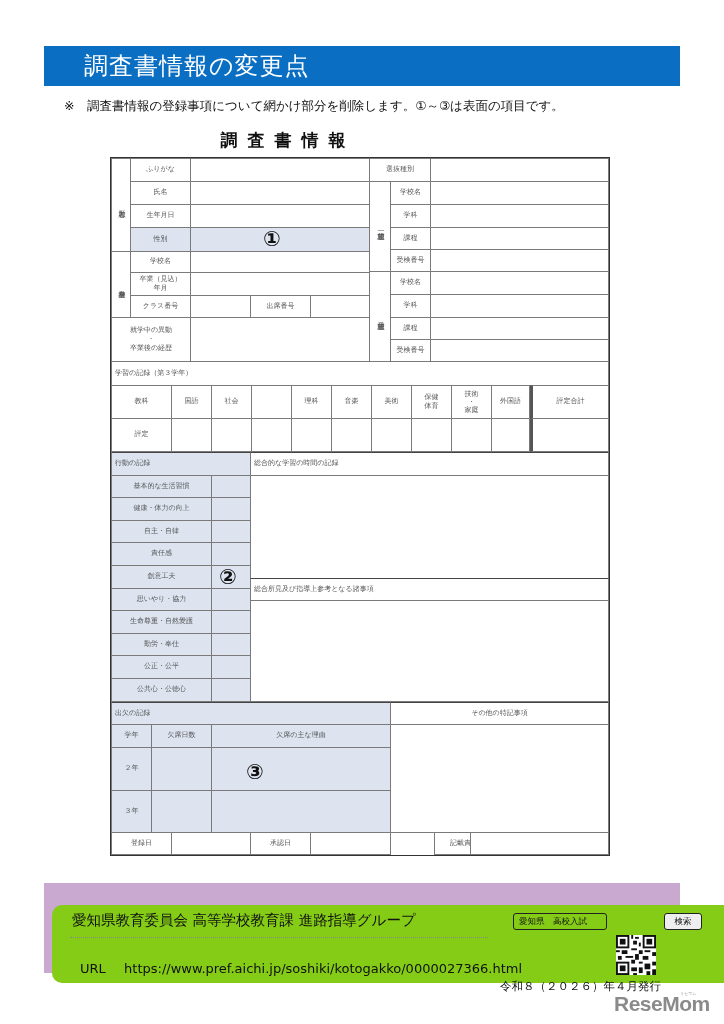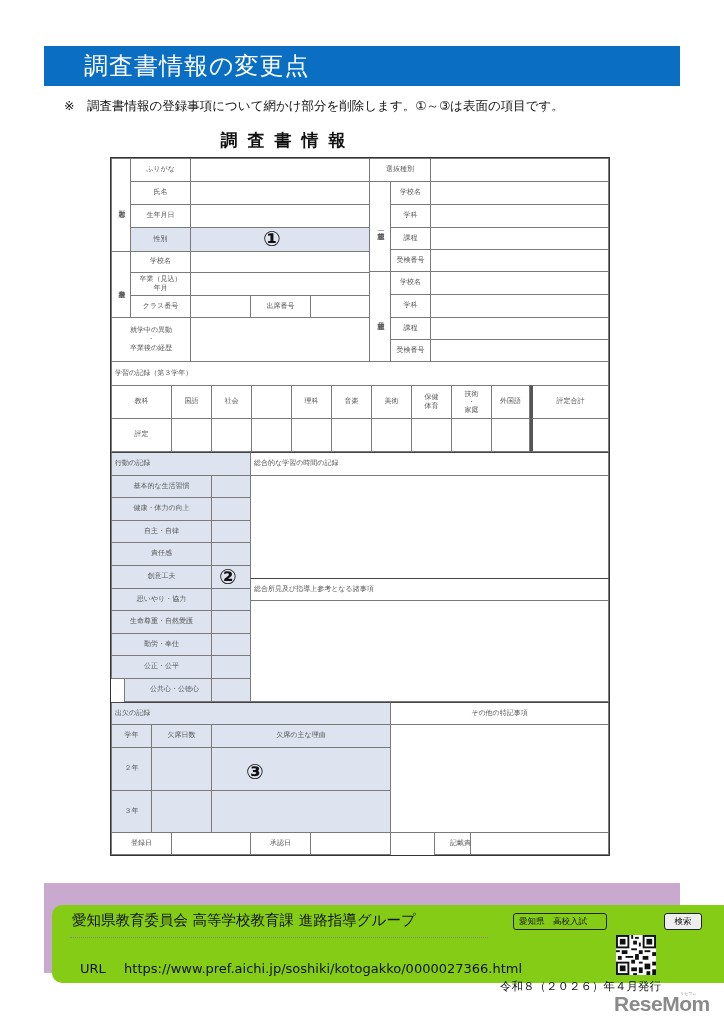--- a/index.html
+++ b/index.html
@@ -126,21 +126,21 @@
   <div id="behavior-rows"></div>
   <div class="cell shade" style="left:111px;top:475px;width:101px;height:23px;">基本的な生活習慣</div>
   <div class="cell shade" style="left:111px;top:497px;width:101px;height:24px;">健康・体力の向上</div>
   <div class="cell shade" style="left:111px;top:520px;width:101px;height:23px;">自主・自律</div>
   <div class="cell shade" style="left:111px;top:542px;width:101px;height:24px;">責任感</div>
   <div class="cell shade" style="left:111px;top:565px;width:101px;height:24px;">創意工夫</div>
   <div class="cell shade" style="left:111px;top:588px;width:101px;height:23px;">思いやり・協力</div>
   <div class="cell shade" style="left:111px;top:610px;width:101px;height:24px;">生命尊重・自然愛護</div>
   <div class="cell shade" style="left:111px;top:633px;width:101px;height:23px;">勤労・奉仕</div>
   <div class="cell shade" style="left:111px;top:655px;width:101px;height:24px;">公正・公平</div>
-  <div class="cell shade" style="left:124px;top:678px;width:101px;height:24px;">公共心・公徳心</div>
+  <div class="cell shade" style="left:111px;top:678px;width:101px;height:24px;">公共心・公徳心</div>
 
   <div class="cell shade" style="left:211px;top:475px;width:40px;height:23px;"></div>
   <div class="cell shade" style="left:211px;top:497px;width:40px;height:24px;"></div>
   <div class="cell shade" style="left:211px;top:520px;width:40px;height:23px;"></div>
   <div class="cell shade" style="left:211px;top:542px;width:40px;height:24px;"></div>
   <div class="cell shade" style="left:211px;top:565px;width:40px;height:24px;"></div>
   <div class="cell shade" style="left:211px;top:588px;width:40px;height:23px;"></div>
   <div class="cell shade" style="left:211px;top:610px;width:40px;height:24px;"></div>
   <div class="cell shade" style="left:211px;top:633px;width:40px;height:23px;"></div>
   <div class="cell shade" style="left:211px;top:655px;width:40px;height:24px;"></div>

